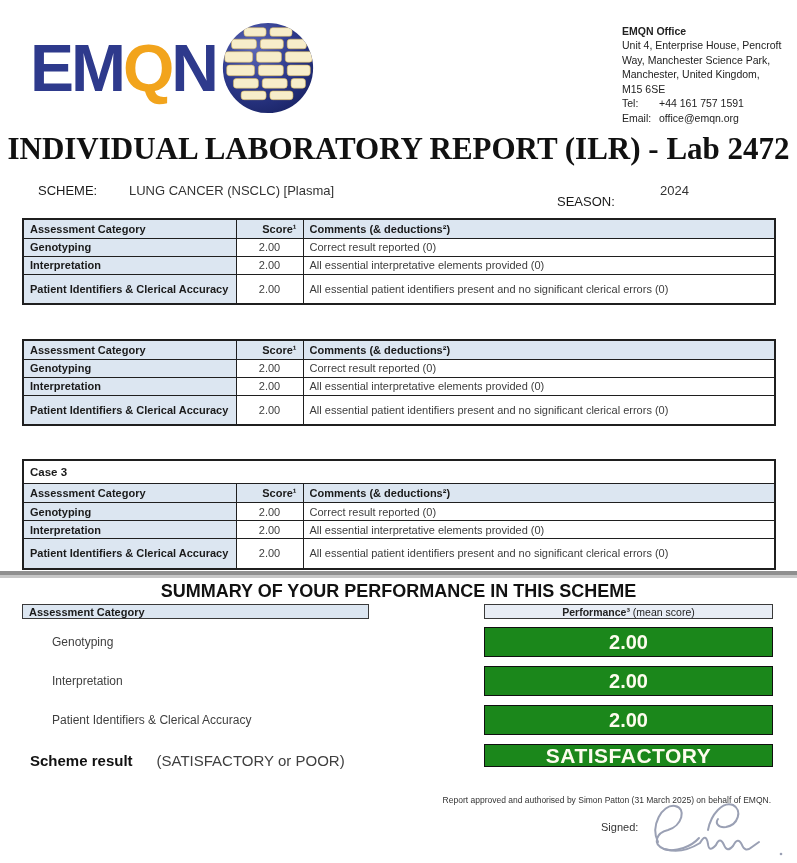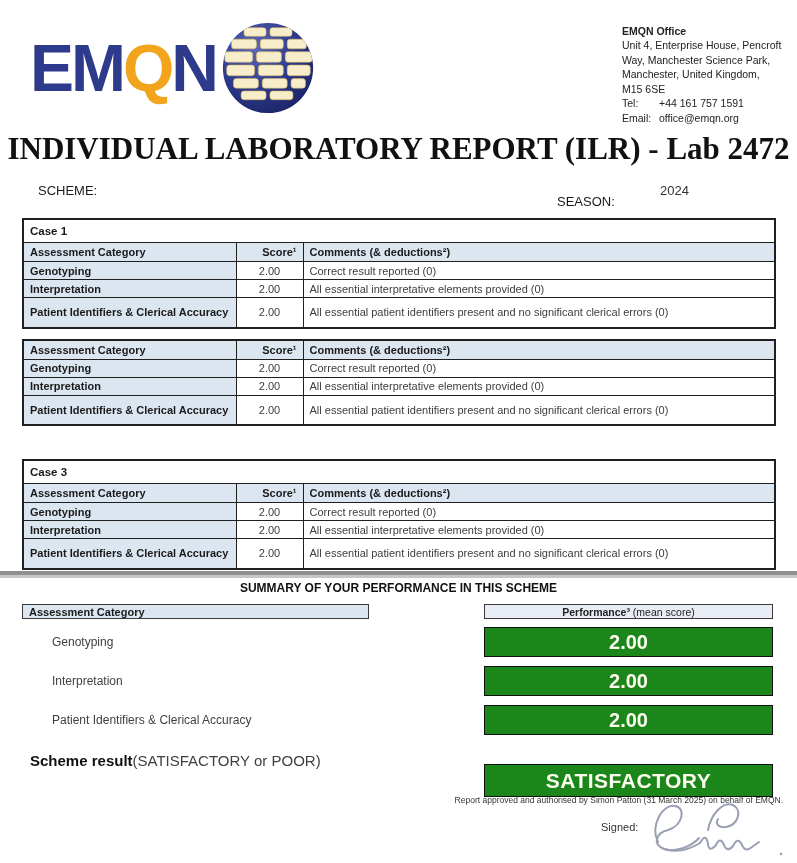--- a/index.html
+++ b/index.html
@@ -36,38 +36,38 @@
   tr.head-row th.score{text-align:right;}
   tr.data-row{height:18px;}
   tr.data-row.tall{height:30px;}
   td.cat{background:#dce6f1;font-weight:bold;}
   td.score{text-align:center;color:#3d3d3d;}
   td.com{color:#3d3d3d;}
   
   .divider{position:absolute;left:0;top:571px;width:797px;height:7px;
     background:linear-gradient(180deg,#8f8f8f 0 55%,#c6c6c6 55% 100%);}
   .summary-title{position:absolute;top:581px;left:0;width:100%;text-align:center;
-    font-size:12px;font-weight:bold;color:#111;}
+    font-size:18px;font-weight:bold;color:#111;}
   .cat-header{position:absolute;left:22px;top:604px;width:347px;height:15px;
     background:#dce6f1;border:1px solid #3a3a3a;font-size:11px;font-weight:bold;
     display:flex;align-items:center;padding-left:6px;box-sizing:border-box;}
   .perf-header{position:absolute;left:484px;top:604px;width:289px;height:15px;
     background:#e8edf5;border:1px solid #3a3a3a;font-size:10.5px;
     display:flex;align-items:center;justify-content:center;box-sizing:border-box;color:#222;}
   .perf-header .b{font-weight:bold;}
   .perf-header .r{white-space:pre;}
   .sum-label{position:absolute;left:52px;font-size:12px;color:#3f3f3f;display:flex;align-items:center;height:30px;}
   .green-box{position:absolute;left:484px;width:289px;height:30px;background:#1b871b;
     border:1.5px solid #101010;display:flex;align-items:center;justify-content:center;
     color:#fdfcee;font-weight:bold;font-size:20px;box-sizing:border-box;}
-  .result-label{position:absolute;left:30px;top:744px;height:33px;display:flex;align-items:center;font-size:15px;color:#3f3f3f;}
+  .result-label{position:absolute;left:30px;top:744px;height:33px;display:flex;align-items:center;font-size:15px;color:#3f3f3f;gap:24px;}
   .result-label .b{font-weight:bold;color:#111;white-space:pre;}
-  .green-box.result{top:744px;height:33px;font-size:21px;letter-spacing:0.5px;margin-top:20px;}
-  
-  .approval{position:absolute;right:14px;top:795px;font-size:8.5px;color:#333;white-space:nowrap;}
+  .green-box.result{top:744px;height:23px;font-size:21px;letter-spacing:0.5px;}
+  
+  .approval{position:absolute;right:26px;top:795px;font-size:8.5px;color:#333;white-space:nowrap;}
   .signed{position:absolute;left:601px;top:808px;font-size:11px;color:#333;margin-top:13px;}
   .signature{position:absolute;left:642px;top:796px;}
 </style>
 </head>
 <body>
 
 <div class="page">
 
   <div class="logo">
     <span class="ltr blue">E</span>
@@ -118,34 +118,32 @@
     </div>
     <div class="contact-row">
       <span class="lbl">Email:</span><span>office@emqn.org</span>
     </div>
   </div>
 
   <div class="report-title">INDIVIDUAL LABORATORY REPORT (ILR) - Lab 2472</div>
 
   <div class="scheme-row">
     <span class="lab scheme-label">SCHEME:</span>
+    <span class="scheme-value">LUNG CANCER (NSCLC) [Plasma]</span>
     <span class="lab season-label">SEASON:</span>
     <span class="season-value">2024</span>
   </div>
 
   <table class="case-table" style="top:218px">
     <colgroup>
         <col class="c1">
         <col class="c2">
         <col class="c3">
       </colgroup>
     <tbody>
-        <tr class="title-row">
-          <td colspan="3">Case 1</td>
-        </tr>
     <tr class="head-row">
       <th class="cat">Assessment Category</th>
       <th class="score">Score¹</th>
       <th class="com">Comments (&amp; deductions²)</th>
     </tr>
     <tr class="data-row">
       <td class="cat">Genotyping</td>
       <td class="score">2.00</td>
       <td class="com">Correct result reported (0)</td>
     </tr>

